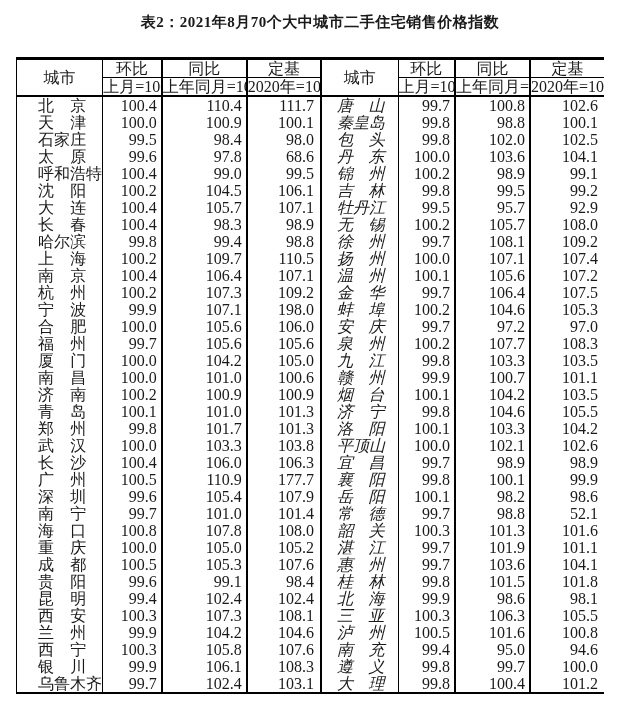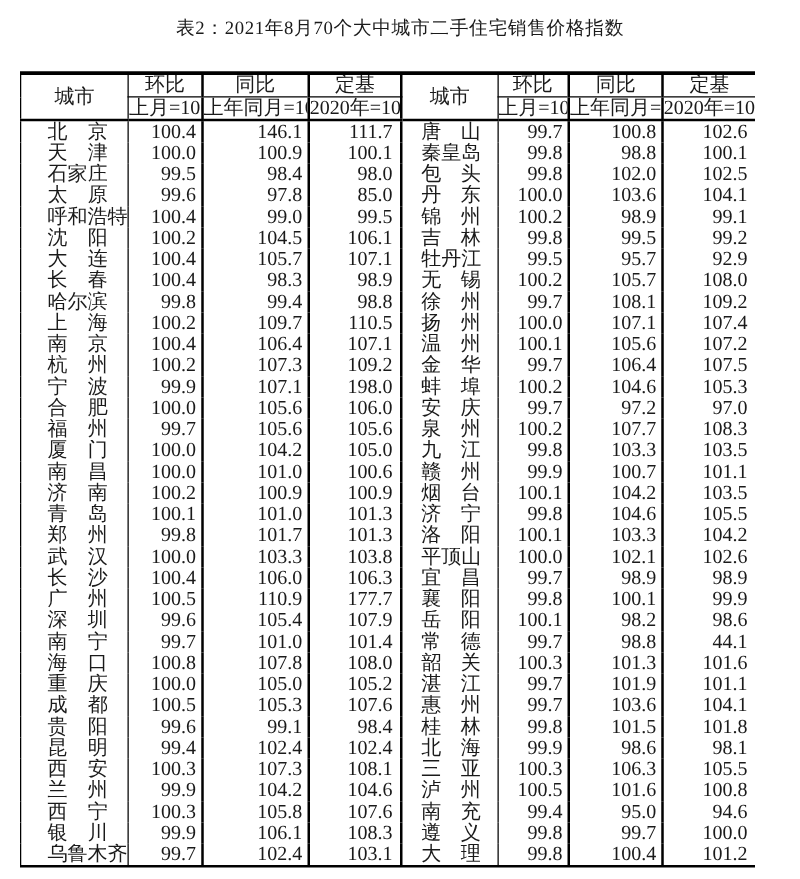--- a/index.html
+++ b/index.html
@@ -15,21 +15,21 @@
     color: #1a1a1a;
     overflow: hidden;
   }
   .title {
     position: absolute;
     top: 13px;
     left: 0;
     width: 640px;
     text-align: center;
     font-size: 15px;
-    font-weight: normal;
+    font-weight: bold;
     letter-spacing: 0.5px;
   }
   .table-wrap {
     position: absolute;
     left: 16px;
     top: 57px;
     width: 588px;
     display: flex;
     border-top: 3px solid #000;
     border-bottom: 2px solid #000;
@@ -52,21 +52,21 @@
   th { text-align: center; }
   th.metric { border-bottom: 1px solid #000; }
   th.base, th.city-h { border-bottom: 2px solid #000; }
   .br1 { border-right: 1px solid #000; }
   .br2 { border-right: 2px solid #000; }
   td.city {
     text-align: justify;
     text-align-last: justify;
   }
   table.left  td.city { padding: 0 16px 0 21px; margin-top: 29px; }
-  table.right td.city { padding: 0 13px 0 15px; }
+  table.right td.city { padding: 0 13px 0 15px; font-style: italic; }
   td.num { text-align: right; padding-right: 4px; }
   td.num.fx { padding-right: 6px; }
 </style>
 </head>
 <body>
 
 <div class="title">表2：2021年8月70个大中城市二手住宅销售价格指数</div>
 
 <div class="table-wrap">
 
@@ -87,21 +87,21 @@
       <tr>
         <th class="base br2">上月=100</th>
         <th class="base br2">上年同月=100</th>
         <th class="base">2020年=100</th>
       </tr>
     </thead>
     <tbody>
   <tr>
     <td class="city br1">北京</td>
     <td class="num br2">100.4</td>
-    <td class="num br2">146.1</td>
+    <td class="num br2">110.4</td>
     <td class="num fx">111.7</td>
   </tr>
 
   <tr>
     <td class="city br1">天津</td>
     <td class="num br2">100.0</td>
     <td class="num br2">100.9</td>
     <td class="num fx">100.1</td>
   </tr>
 
@@ -109,21 +109,21 @@
     <td class="city br1">石家庄</td>
     <td class="num br2">99.5</td>
     <td class="num br2">98.4</td>
     <td class="num fx">98.0</td>
   </tr>
 
   <tr>
     <td class="city br1">太原</td>
     <td class="num br2">99.6</td>
     <td class="num br2">97.8</td>
-    <td class="num fx">85.0</td>
+    <td class="num fx">68.6</td>
   </tr>
 
   <tr>
     <td class="city br1">呼和浩特</td>
     <td class="num br2">100.4</td>
     <td class="num br2">99.0</td>
     <td class="num fx">99.5</td>
   </tr>
 
   <tr>
@@ -524,21 +524,21 @@
     <td class="city br1">岳阳</td>
     <td class="num br2">100.1</td>
     <td class="num br2">98.2</td>
     <td class="num fx">98.6</td>
   </tr>
 
   <tr>
     <td class="city br1">常德</td>
     <td class="num br2">99.7</td>
     <td class="num br2">98.8</td>
-    <td class="num fx">44.1</td>
+    <td class="num fx">52.1</td>
   </tr>
 
   <tr>
     <td class="city br1">韶关</td>
     <td class="num br2">100.3</td>
     <td class="num br2">101.3</td>
     <td class="num fx">101.6</td>
   </tr>
 
   <tr>

